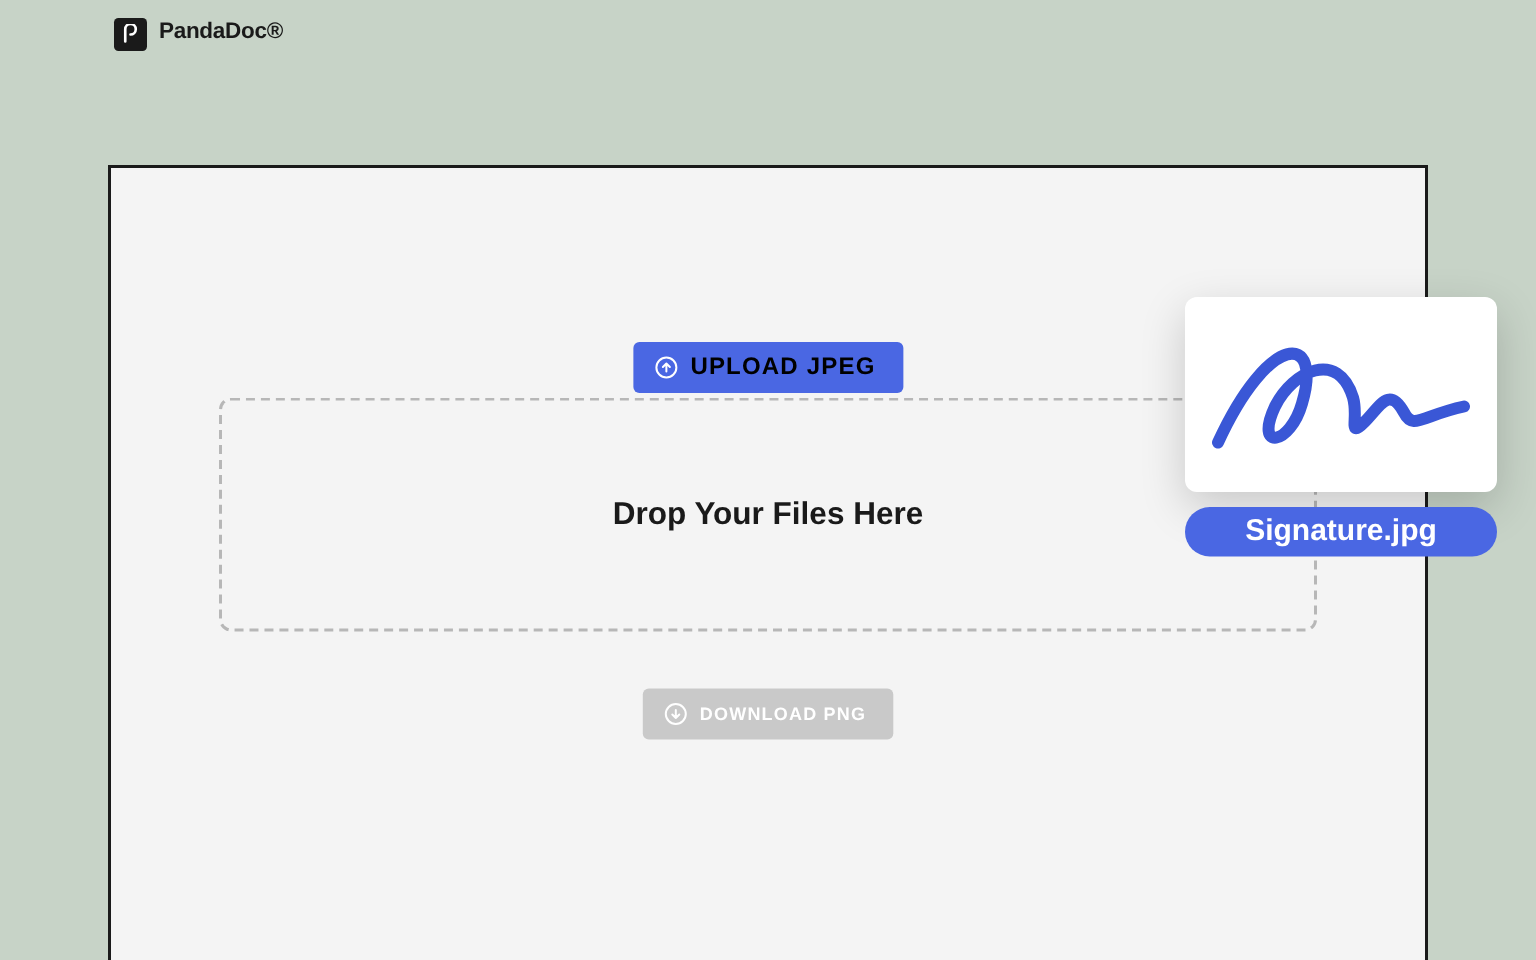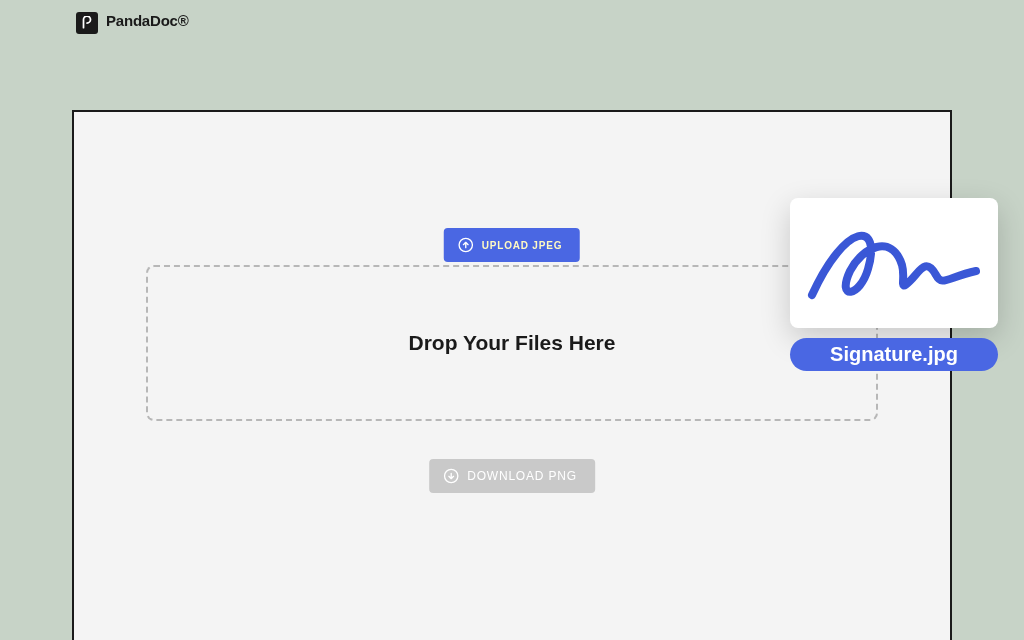--- a/index.html
+++ b/index.html
@@ -50,29 +50,29 @@
     padding-top: 12px;
   }
 
   
   .upload-btn {
     position: absolute;
     top: 116px;
     left: 50%;
     transform: translateX(-50%);
     background: #4a67e3;
-    color: #fef9c3;
+    color: #000000;
     border: none;
     border-radius: 4px;
     height: 34px;
     padding: 0 18px 0 14px;
     display: flex;
     align-items: center;
     gap: 8px;
-    font-size: 10px;
+    font-size: 16px;
     font-weight: 700;
     letter-spacing: 0.8px;
     cursor: pointer;
   }
   .upload-btn svg, .download-btn svg { display: block; }
 
   
   .dropzone {
     position: absolute;
     top: 153px;
@@ -100,21 +100,21 @@
     background: #c9c9c9;
     color: #fff;
     border: none;
     border-radius: 4px;
     height: 34px;
     padding: 0 18px 0 14px;
     display: flex;
     align-items: center;
     gap: 8px;
     font-size: 12px;
-    font-weight: 400;
+    font-weight: 700;
     letter-spacing: 0.8px;
     cursor: default;
   }
 
   
   .sig-card {
     position: absolute;
     top: 198px;
     right: 26px;
     width: 208px;

